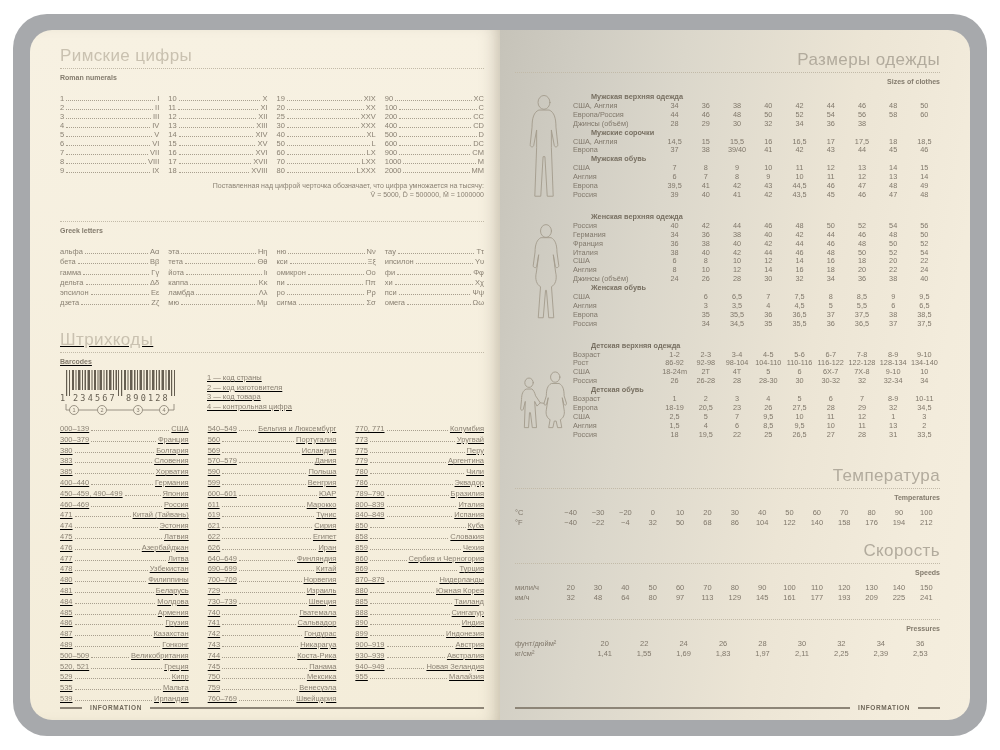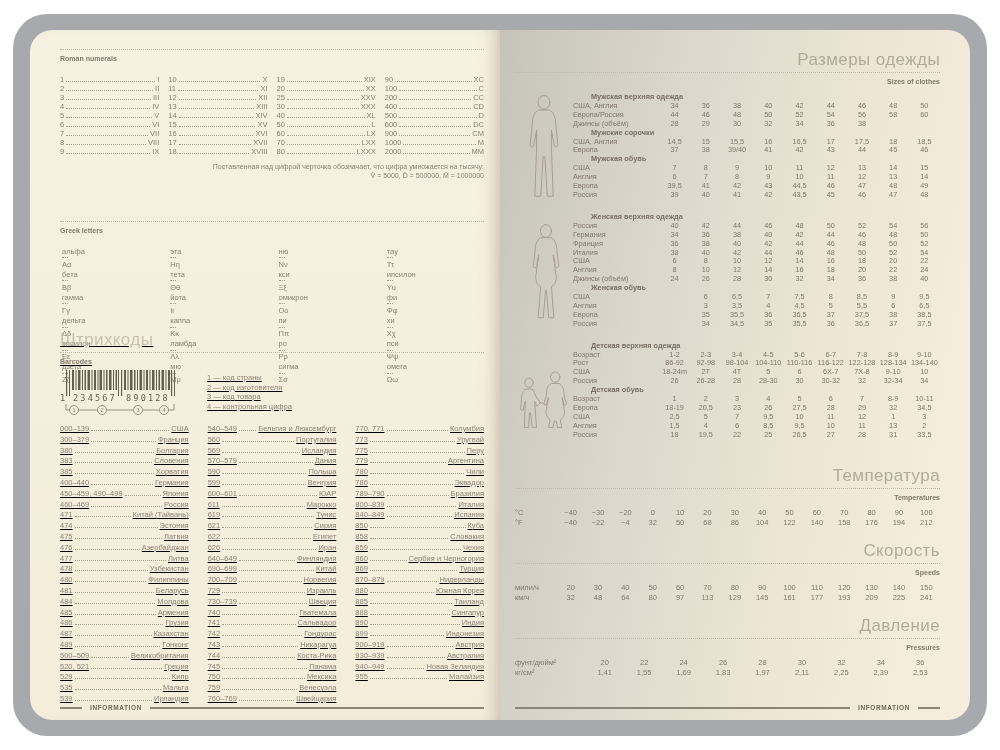--- a/index.html
+++ b/index.html
@@ -17,21 +17,21 @@
   .page-right .title{color:#b2ab9d;text-align:right;}
   .rule{border-bottom:1px dotted #c2baa8;margin-top:3px;}
   .subtitle{font-size:7px;font-weight:bold;color:#837b6d;margin-top:5px;}
   .page-right .subtitle{text-align:right;}
   
   .cols{display:grid;margin-top:13px;}
   .cols-4{grid-template-columns:repeat(4,1fr);column-gap:9px;}
   .cols-3{grid-template-columns:repeat(3,1fr);column-gap:19px;margin-top:7px;}
   .leader-row{display:flex;align-items:baseline;font-size:7.5px;color:#8a8173;}
   .sec-roman .leader-row{line-height:9px;}
-  .sec-greek .leader-row{line-height:10.3px;flex-direction:column;}
+  .sec-greek .leader-row{line-height:10.3px;}
   .sec-barcode .leader-row{line-height:10.8px;}
   .dots{flex:1;border-bottom:1px dotted #a89f8e;margin:0 2px 1.5px 2px;min-width:6px;}
   .note{margin-top:6px;text-align:right;font-size:7px;color:#8a8173;line-height:9px;}
   
   .bc-wrap{display:flex;align-items:flex-start;margin-top:5px;}
   .bc-svg{flex:0 0 auto;}
   .legend{margin-left:32px;margin-top:3px;}
   .legend-line{font-size:7.5px;color:#8a8173;line-height:9.5px;}
   
   .sizes-body{position:relative;margin-top:8px;min-height:380px;}
@@ -74,20 +74,21 @@
 </style>
 </head>
 <body>
 
 <div class="cover"></div>
 <div class="pages">
 
   <section class="page page-left">
 
     <div class="sec sec-roman">
+      <h1 class="title">Римские цифры</h1>
       <div class="rule"></div>
       <div class="subtitle">Roman numerals</div>
       <div class="cols cols-4">
           <div class="leader-col">
             <div class="leader-row">
               <span class="lt">1</span>
               <span class="dots"></span>
               <span class="rt">I</span>
             </div>
             <div class="leader-row">
@@ -1353,21 +1354,20 @@
             <span class="conv-val">177</span>
             <span class="conv-val">193</span>
             <span class="conv-val">209</span>
             <span class="conv-val">225</span>
             <span class="conv-val">241</span>
           </div>
         </div>
     </div>
 
     <div class="sec sec-conv sec-pressure" style="--n:9;--labw:70px">
-      <h1 class="title">Давление</h1>
       <div class="rule"></div>
       <div class="subtitle">Pressures</div>
       <div class="conv-table">
           <div class="conv-row">
             <span class="conv-label">фунт/дюйм²</span>
             <span class="conv-val">20</span>
             <span class="conv-val">22</span>
             <span class="conv-val">24</span>
             <span class="conv-val">26</span>
             <span class="conv-val">28</span>

